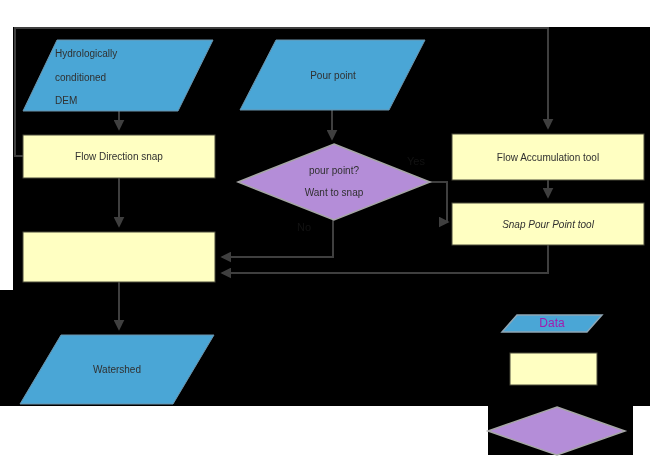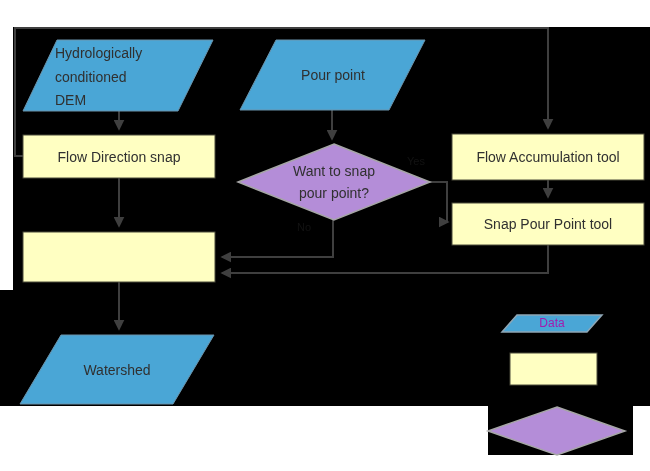--- a/index.html
+++ b/index.html
@@ -2,21 +2,21 @@
 <html><head>
 <meta charset="utf-8">
 <style>
   html,body{margin:0;padding:0;background:#ffffff;}
   .canvas{
     position:relative;width:650px;height:471px;background:#ffffff;overflow:hidden;
     font-family:"Liberation Sans",sans-serif;
   }
   .canvas svg{position:absolute;left:0;top:0;}
   .lbl{
-    position:absolute;color:#303030;font-size:14px;
+    position:absolute;color:#303030;font-size:10px;
     font-family:"Liberation Sans",sans-serif;
   }
   .center{display:flex;align-items:center;justify-content:center;text-align:center;}
   .col{flex-direction:column;}
   .edge-lbl{font-size:11px;color:#121212;}
   .legend-lbl{font-size:13px;color:#a21caf;}
   .dem-lines span{display:block;line-height:23.5px;}
 </style>
 </head>
 <body>
@@ -65,25 +65,25 @@
     <span>conditioned</span>
     <span>DEM</span>
   </div>
 
   <div class="lbl center" style="left:248px;top:65px;width:170px;height:20px;">Pour point</div>
 
   <div class="lbl center" style="left:23px;top:135px;width:192px;height:43px;">Flow Direction snap</div>
 
   <div class="lbl center" style="left:452px;top:134px;width:192px;height:46px;">Flow Accumulation tool</div>
 
-  <div class="lbl center" style="left:452px;top:203px;width:192px;height:42px;">Snap Pour Point tool</div>
+  <div class="lbl center" style="left:452px;top:203px;width:192px;height:42px;font-style:italic;">Snap Pour Point tool</div>
 
   <div class="lbl center col" style="left:238px;top:146px;width:192px;height:72px;line-height:22px;">
+    <span>pour point?</span>
     <span>Want to snap</span>
-    <span>pour point?</span>
   </div>
 
 
   <div class="lbl center" style="left:20px;top:335px;width:194px;height:69px;">Watershed</div>
 
   <div class="lbl edge-lbl" style="left:407px;top:155px;">Yes</div>
 
   <div class="lbl edge-lbl" style="left:297px;top:221px;">No</div>
 
   <div class="lbl center legend-lbl" style="left:502px;top:313px;width:100px;height:19px;font-size:12px;">Data</div>

